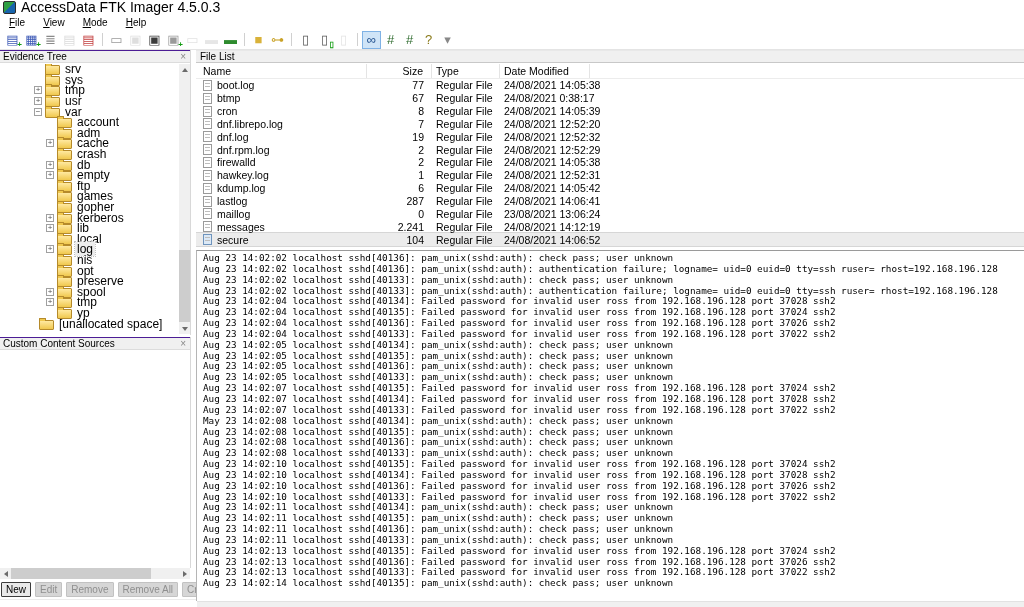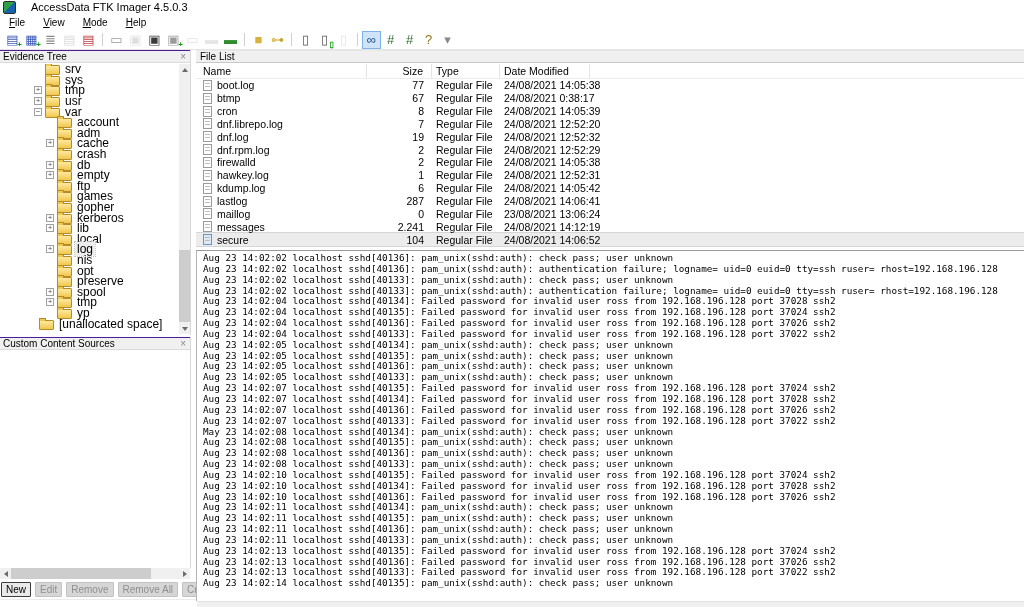--- a/index.html
+++ b/index.html
@@ -2,21 +2,21 @@
 <html><head>
 <meta charset="utf-8">
 <style>
   html,body{margin:0;padding:0;background:#fff;}
   #window{position:relative;width:1024px;height:607px;background:#fff;overflow:hidden;
           font-family:"Liberation Sans",sans-serif;color:#000;}
 
   
   .titlebar{position:absolute;left:0;top:0;width:1024px;height:15px;display:flex;align-items:center;gap:5px;padding-left:3px;box-sizing:border-box;background:#fff;}
   .app-icon{width:11px;height:11px;border-radius:2px;background:linear-gradient(135deg,#2f9e44 0 50%,#1864ab 50% 100%);border:1px solid #2b2b2b;flex:none;}
-  .title-text{font-size:11px;line-height:15px;white-space:nowrap;margin-left:10px;}
+  .title-text{font-size:14px;line-height:15px;white-space:nowrap;}
 
   
   .menubar{position:absolute;left:0;top:15px;width:1024px;height:15px;display:flex;align-items:center;background:#fff;}
   .menu-item{display:inline-block;font-size:10px;padding:0 9px;line-height:15px;cursor:default;}
   .menu-item::first-letter{text-decoration:underline;}
 
   
   .toolbar{position:absolute;left:0;top:30px;width:1024px;height:20px;display:flex;align-items:center;padding-left:3px;box-sizing:border-box;background:#fff;border-bottom:1px solid #e4e4e4;}
   .tool-icon{position:relative;width:17px;height:16px;display:inline-flex;align-items:center;justify-content:center;font-size:13px;line-height:16px;margin:0 1px;flex:none;}
   .tool-icon .base{pointer-events:none;}
@@ -614,38 +614,38 @@
       <div class="log-line">Aug 23 14:02:05 localhost sshd[40135]: pam_unix(sshd:auth): check pass; user unknown</div>
 
       <div class="log-line">Aug 23 14:02:05 localhost sshd[40136]: pam_unix(sshd:auth): check pass; user unknown</div>
 
       <div class="log-line">Aug 23 14:02:05 localhost sshd[40133]: pam_unix(sshd:auth): check pass; user unknown</div>
 
       <div class="log-line">Aug 23 14:02:07 localhost sshd[40135]: Failed password for invalid user ross from 192.168.196.128 port 37024 ssh2</div>
 
       <div class="log-line">Aug 23 14:02:07 localhost sshd[40134]: Failed password for invalid user ross from 192.168.196.128 port 37028 ssh2</div>
 
-      <div class="log-line">Aug 23 14:02:07 localhost sshd[40136]: Failed password for invalid user ross from 192.168.196.128 port 37026 ssh2</div>
 
       <div class="log-line">Aug 23 14:02:07 localhost sshd[40133]: Failed password for invalid user ross from 192.168.196.128 port 37022 ssh2</div>
 
       <div class="log-line">May 23 14:02:08 localhost sshd[40134]: pam_unix(sshd:auth): check pass; user unknown</div>
 
       <div class="log-line">Aug 23 14:02:08 localhost sshd[40135]: pam_unix(sshd:auth): check pass; user unknown</div>
 
       <div class="log-line">Aug 23 14:02:08 localhost sshd[40136]: pam_unix(sshd:auth): check pass; user unknown</div>
 
       <div class="log-line">Aug 23 14:02:08 localhost sshd[40133]: pam_unix(sshd:auth): check pass; user unknown</div>
 
       <div class="log-line">Aug 23 14:02:10 localhost sshd[40135]: Failed password for invalid user ross from 192.168.196.128 port 37024 ssh2</div>
 
       <div class="log-line">Aug 23 14:02:10 localhost sshd[40134]: Failed password for invalid user ross from 192.168.196.128 port 37028 ssh2</div>
 
       <div class="log-line">Aug 23 14:02:10 localhost sshd[40136]: Failed password for invalid user ross from 192.168.196.128 port 37026 ssh2</div>
 
+      <div class="log-line">Aug 23 14:02:10 localhost sshd[40133]: Failed password for invalid user ross from 192.168.196.128 port 37022 ssh2</div>
 
       <div class="log-line">Aug 23 14:02:11 localhost sshd[40134]: pam_unix(sshd:auth): check pass; user unknown</div>
 
       <div class="log-line">Aug 23 14:02:11 localhost sshd[40135]: pam_unix(sshd:auth): check pass; user unknown</div>
 
       <div class="log-line">Aug 23 14:02:11 localhost sshd[40136]: pam_unix(sshd:auth): check pass; user unknown</div>
 
       <div class="log-line">Aug 23 14:02:11 localhost sshd[40133]: pam_unix(sshd:auth): check pass; user unknown</div>
 
 

